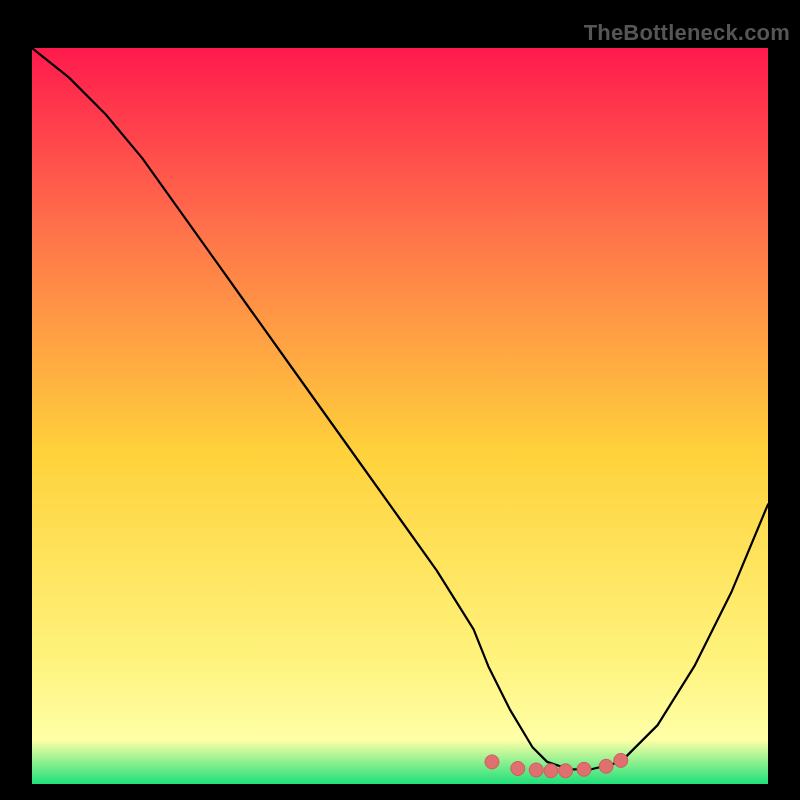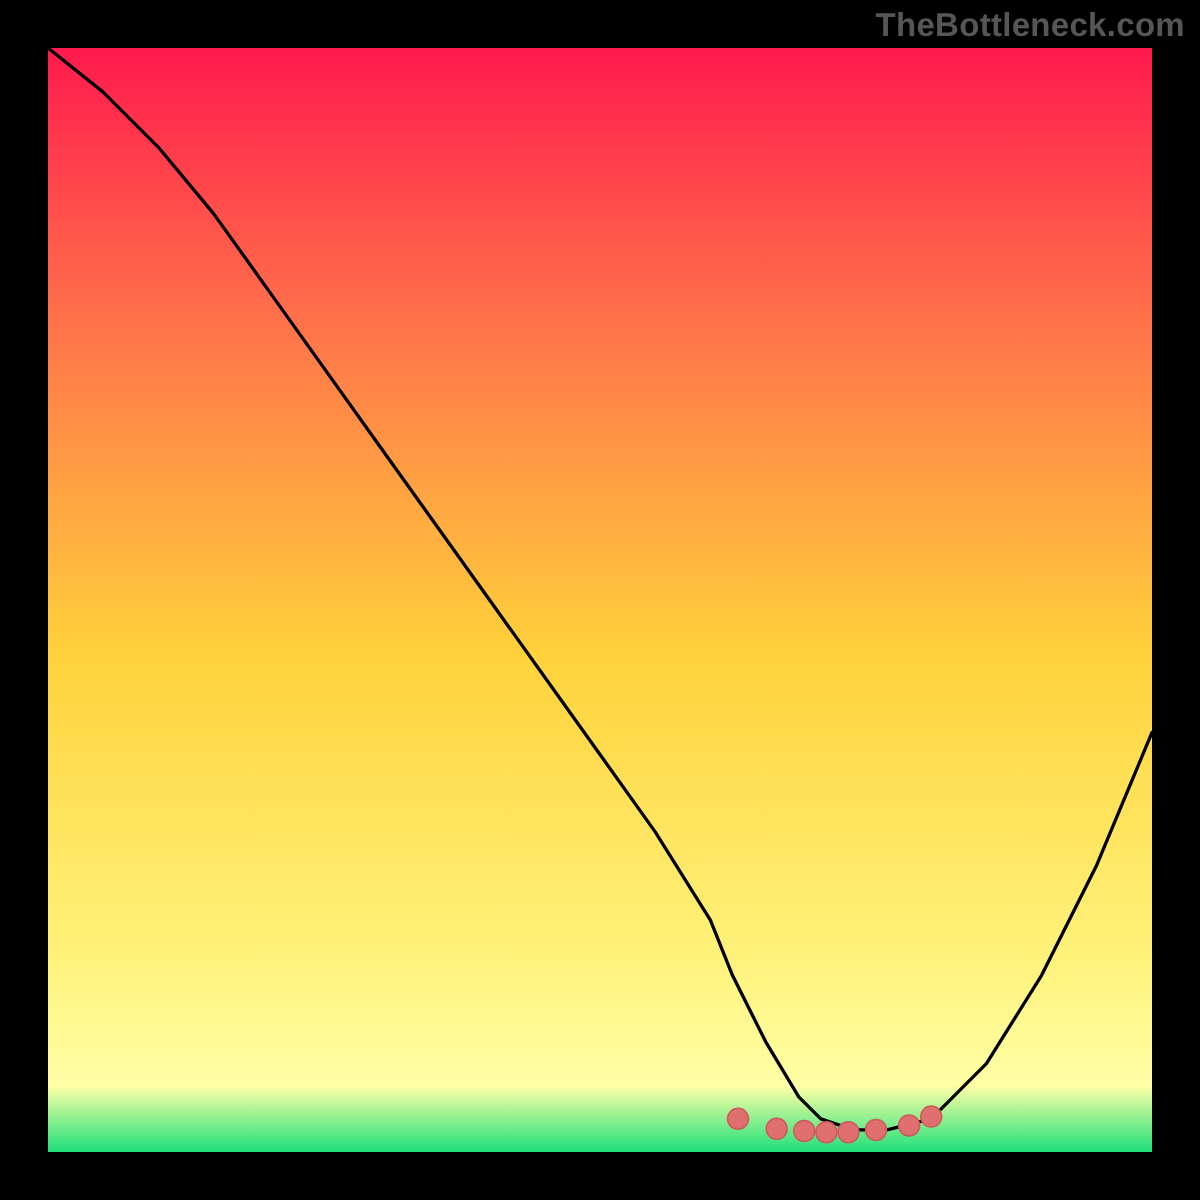--- a/index.html
+++ b/index.html
@@ -9,20 +9,21 @@
     height: 800px;
     background: #000;
     overflow: hidden;
     font-family: Arial, Helvetica, sans-serif;
   }
   .frame {
     position: relative;
     width: 800px;
     height: 596px;
     background: #000;
+    margin-top: 16px;
   }
   .watermark {
     position: absolute;
     top: 4px;
     right: 10px;
     color: #565656;
     font-size: 22px;
     font-weight: 600;
     letter-spacing: 0.2px;
     z-index: 20;

